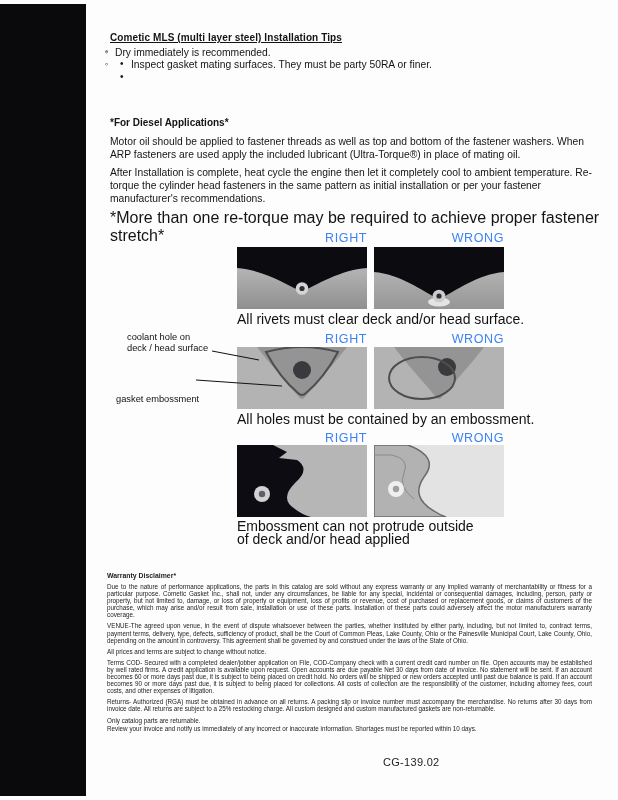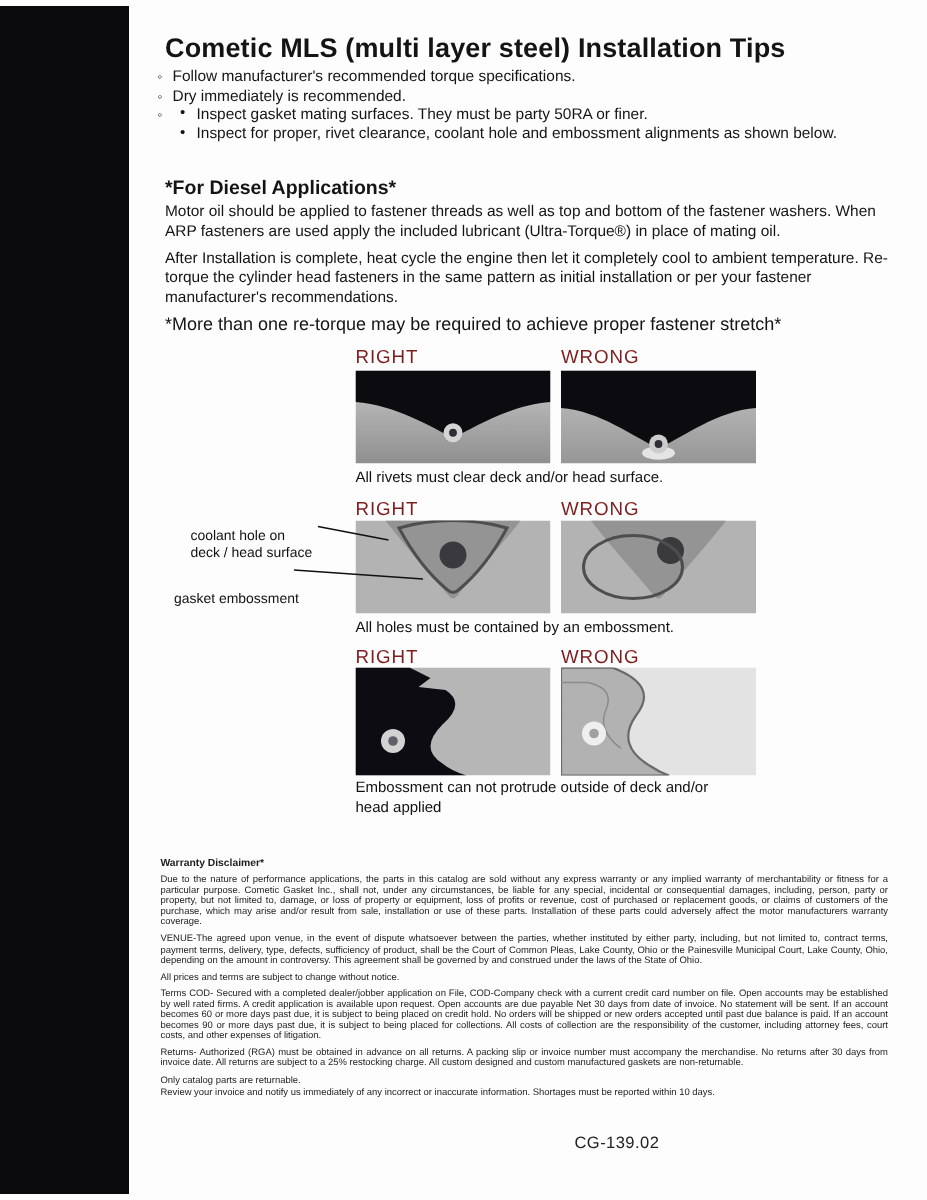--- a/index.html
+++ b/index.html
@@ -2,54 +2,54 @@
 <html><head>
 <meta charset="utf-8">
 <style>
   html,body{margin:0;padding:0}
   body{
     width:618px;height:800px;position:relative;overflow:hidden;
     background:#fdfdfd;color:#141414;
     font-family:"Liberation Sans", sans-serif;
   }
   .leftbar{position:absolute;left:0;top:4px;width:86px;height:792px;background:#0a0a0c}
-  .title{position:absolute;left:110px;top:22px;font-size:18px;font-weight:700;letter-spacing:.1px}
+  .title{position:absolute;left:110px;top:32px;font-size:10px;font-weight:700;text-decoration:underline;letter-spacing:.1px}
   .tips{position:absolute;left:104px;top:46px;width:500px;font-size:10.3px;line-height:12px}
   .bullet{position:relative;padding-left:11px;margin-bottom:.5px}
   .bullet .mk{position:absolute;left:1px;top:-1px;font-size:9px}
   .bullet.sub{padding-left:27px}
   .bullet.sub .mk{left:16px;font-size:10px}
-  .dheading{position:absolute;left:110px;top:117px;font-size:13px;font-weight:700}
+  .dheading{position:absolute;left:110px;top:117px;font-size:10px;font-weight:700}
   .dpara{position:absolute;left:110px;width:489px;font-size:10.3px;line-height:13.2px}
-  .dnote{position:absolute;left:110px;top:209px;font-size:12px}
-  .dg-head{position:absolute;width:130px;text-align:left;font-size:12.5px;letter-spacing:.6px;color:#7f1d1d}
+  .dnote{position:absolute;left:110px;top:209px;font-size:16px}
+  .dg-head{position:absolute;width:130px;text-align:right;font-size:12.5px;letter-spacing:.6px;color:#3b82f6}
   .panel{position:absolute;width:130px}
   .panel svg{display:block;width:130px;height:auto}
-  .caption{position:absolute;font-size:10px;line-height:12.5px;color:#111}
+  .caption{position:absolute;font-size:14px;line-height:12.5px;color:#111}
   .sidelabel{position:absolute;font-size:9.3px;line-height:10.5px;color:#111}
   .overlay{position:absolute;left:0;top:0;pointer-events:none}
   .legal{position:absolute;left:107px;top:572px;width:485px;text-align:justify;color:#1c1c1c}
   .legal-h{font-size:6.9px;font-weight:700;margin:0 0 4px 0}
   .lp{font-size:6.3px;line-height:7.1px;margin:0 0 4px 0}
   .lp.tight{margin-bottom:1px}
   .footer{position:absolute;left:383px;top:756px;font-size:11px;color:#222;letter-spacing:.3px}
 </style>
 </head>
 <body>
 
 <div class="leftbar"></div>
 
 <div class="title">Cometic MLS (multi layer steel) Installation Tips</div>
 
 <div class="tips">
-  <div class="bullet"><span class="mk">◦</span><span>Follow manufacturer's recommended torque specifications.</span></div>
+  <div class="bullet"><span class="mk">◦</span></div>
   <div class="bullet"><span class="mk">◦</span><span>Dry immediately is recommended.</span></div>
   <div class="bullet"><span class="mk">◦</span></div>
   <div class="bullet sub"><span class="mk">•</span><span>Inspect gasket mating surfaces.  They must be party 50RA or finer.</span></div>
-  <div class="bullet sub"><span class="mk">•</span><span>Inspect for proper, rivet clearance, coolant hole and embossment alignments as shown below.</span></div>
+  <div class="bullet sub"><span class="mk">•</span></div>
 </div>
 
 <div class="dheading">*For Diesel Applications*</div>
 <div class="dpara" style="top:135px">Motor oil should be applied to fastener threads as well as top and bottom of the fastener washers. When ARP fasteners are used apply the included lubricant (Ultra-Torque®) in place of mating oil.</div>
 <div class="dpara" style="top:166px">After Installation is complete, heat cycle the engine then let it completely cool to ambient temperature. Re-torque the cylinder head fasteners in the same pattern as initial installation or per your fastener manufacturer's recommendations.</div>
 <div class="dnote">*More than one re-torque may be required to achieve proper fastener stretch*</div>
 
 <div class="dg-head" style="left:237px;top:231px">RIGHT</div>
 <div class="dg-head" style="left:374px;top:231px">WRONG</div>
 
@@ -80,21 +80,21 @@
     <ellipse cx="65" cy="55" rx="11" ry="4.5" fill="#e4e4e4"></ellipse>
     <circle cx="65" cy="49" r="6.3" fill="#cccccc"></circle>
     <circle cx="65" cy="49" r="2.6" fill="#2e2e36"></circle>
   </svg>
 </div>
 <div class="caption" style="left:237px;top:313px;width:300px">All rivets must clear deck and/or head surface.</div>
 
 <div class="dg-head" style="left:237px;top:332px">RIGHT</div>
 <div class="dg-head" style="left:374px;top:332px">WRONG</div>
 
-<div class="sidelabel" style="left:127px;top:352px">
+<div class="sidelabel" style="left:127px;top:332px">
   <div>coolant hole on</div>
   <div>deck / head surface</div>
 </div>
 <div class="sidelabel" style="left:116px;top:394px">gasket embossment</div>
 
 <div class="panel" style="left:237px;top:347px">
   <svg viewBox="0 0 130 62">
     <rect width="130" height="62" fill="#b3b3b3"></rect>
     <path d="M20 0 H110 C98 16 76 40 68 50 Q65 54 62 50 C54 40 32 16 20 0 Z" fill="#949494"></path>
     <path d="M29 5 Q65 -5 101 5 Q87 31 69 46 Q65 50 61 46 Q43 31 29 5 Z" fill="none" stroke="#4e4e4e" stroke-width="2"></path>

